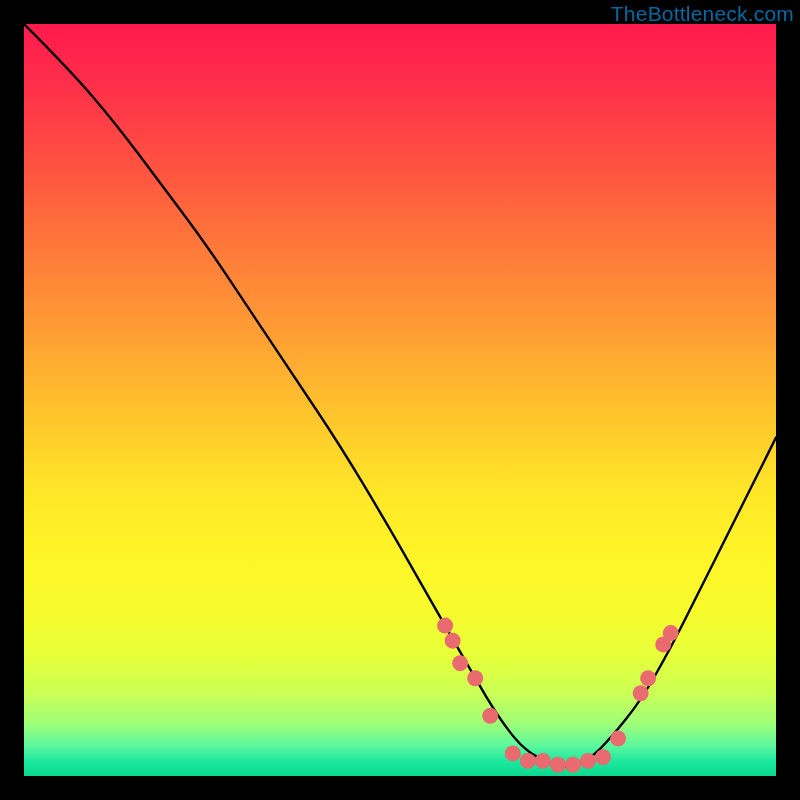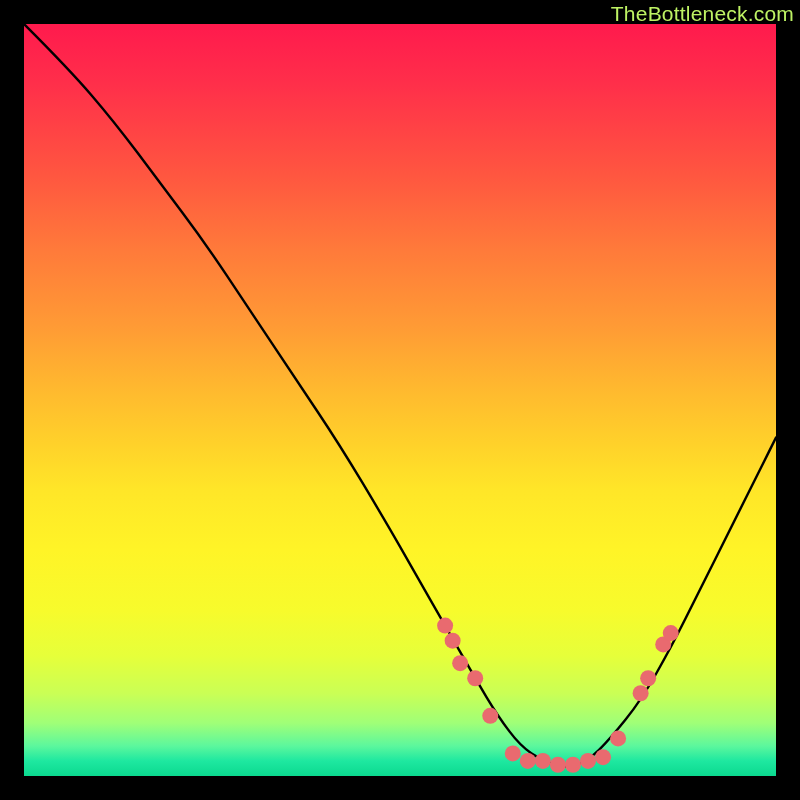--- a/index.html
+++ b/index.html
@@ -39,21 +39,21 @@
       #9fff78 93%,
       #5cf79d 96%,
       #1ee8a0 98%,
       #0bd98f 100%
     );
   }
   .brand {
     position: absolute;
     top: 2px;
     right: 6px;
-    color: #bef264;
+    color: #0369a1;
     font-size: 21px;
     font-weight: 400;
     letter-spacing: 0.2px;
     font-family: Arial, Helvetica, sans-serif;
   }
   svg.plot {
     position: absolute;
     inset: 0;
   }
 </style>

